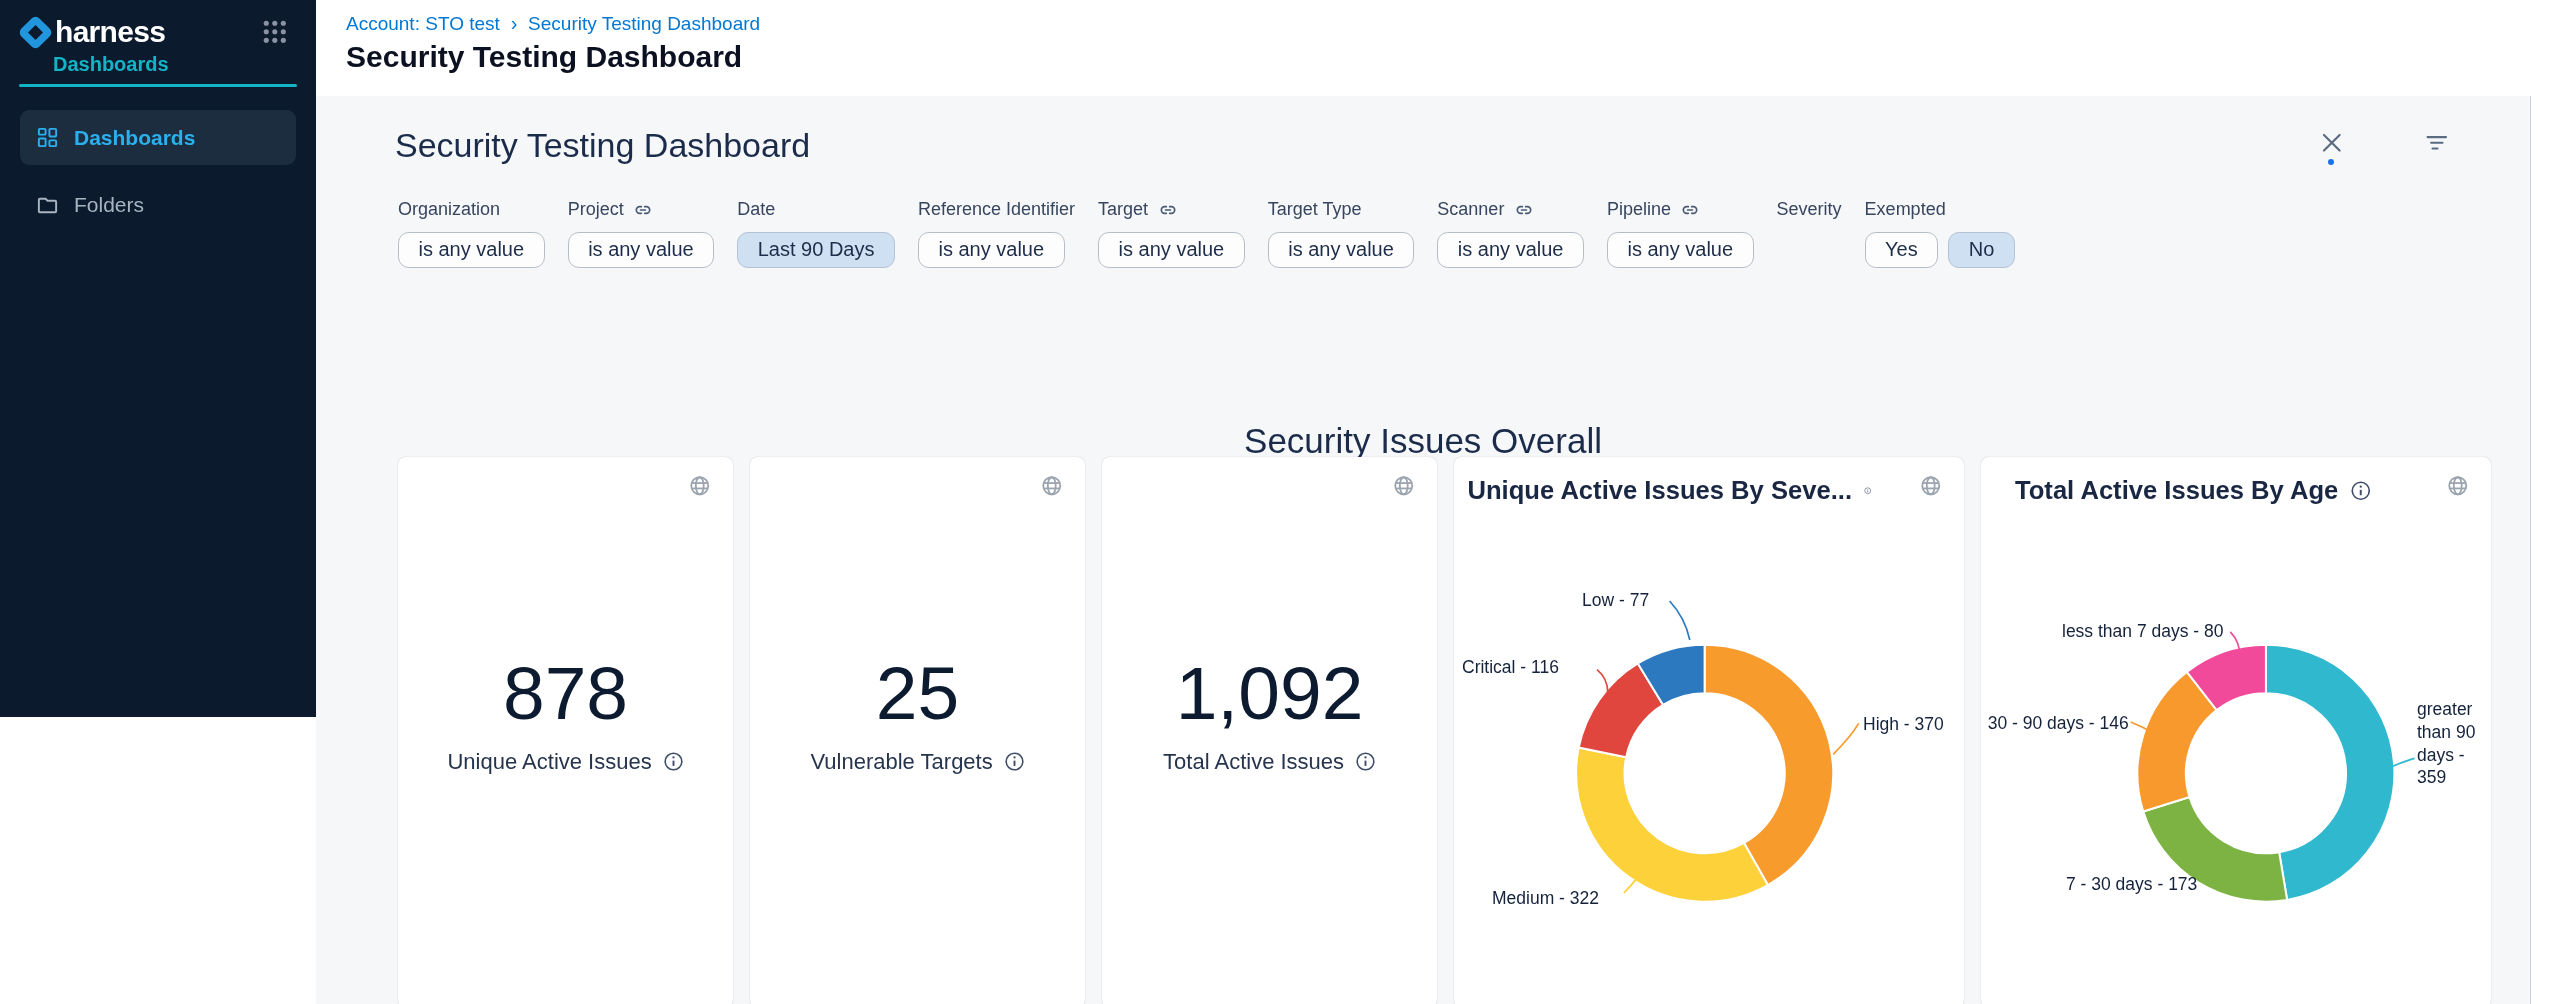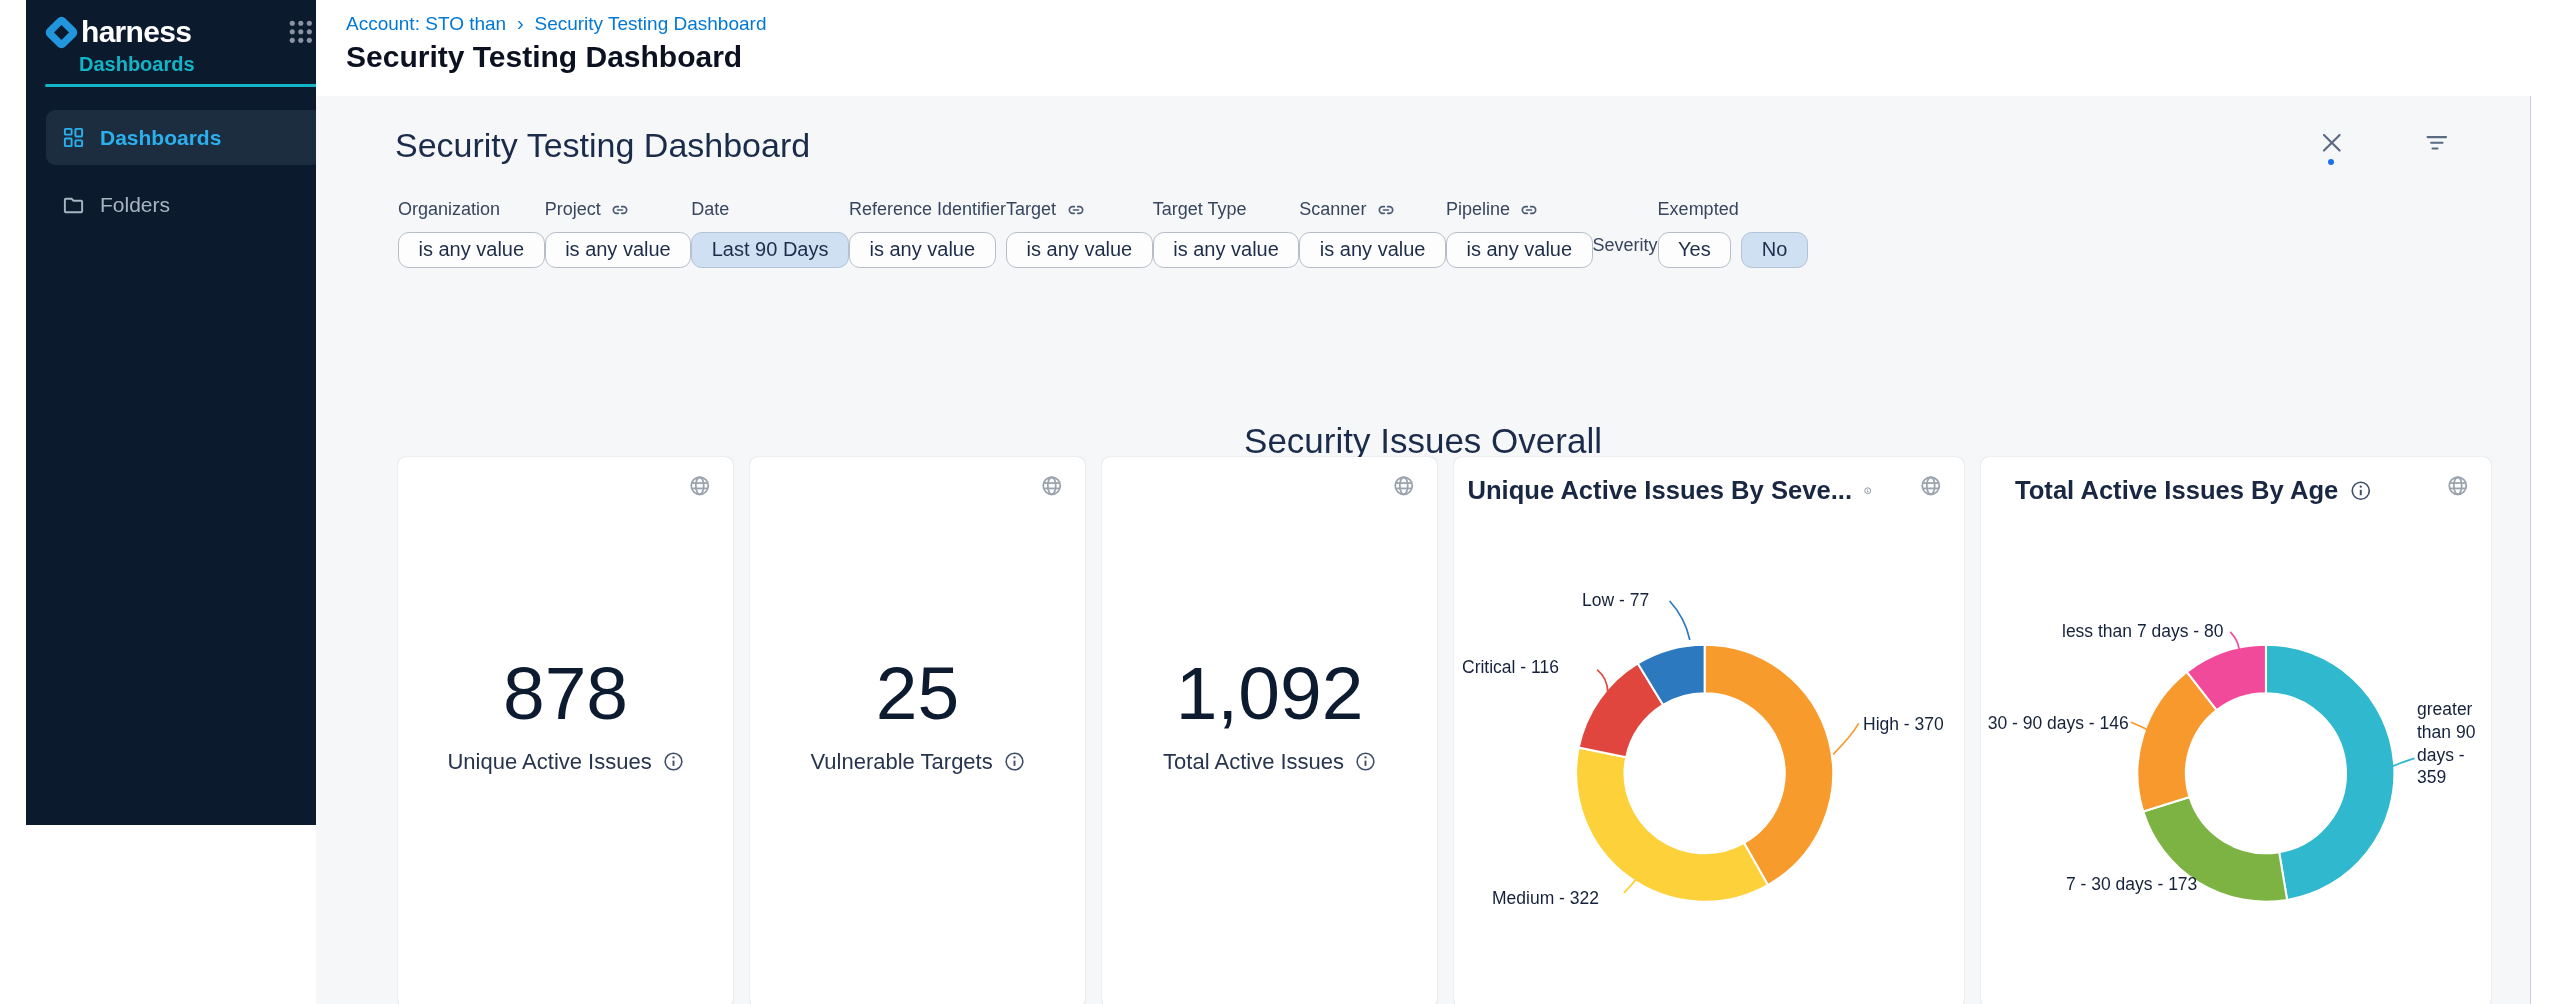--- a/index.html
+++ b/index.html
@@ -1,20 +1,20 @@
 <!DOCTYPE html>
 <html style="font-size:10.8px"><head>
 <meta charset="utf-8">
 <style>
   * { box-sizing: border-box; margin: 0; padding: 0; }
   html,body { width:2576px; height:1005px; overflow:hidden; background:#fff;
     font-family:"Liberation Sans","DejaVu Sans",sans-serif; }
 
   
-  .sidebar { position:absolute; left:0; top:0; width:316px; height:825px; background:#0b1b2d;margin-left:26px; }
+  .sidebar { position:absolute; left:0; top:0; width:316px; height:717px; background:#0b1b2d; }
   .logo-row { display:flex; align-items:center; padding:15px 0 0 20px; }
   .logo-mark { width:31px; height:31px; border:9.4px solid #2296dd; border-radius:6.7px;
     transform:rotate(45deg) scale(.82); flex:0 0 auto; }
   .logo-text { color:#fff; font-size:30px; font-weight:700; letter-spacing:-0.7px; margin-left:4px; }
   .grid-icon { margin-left:auto; margin-right:28px; }
   .module-label { color:#12b4c6; font-size:20px; font-weight:600; margin:4px 0 0 53px; }
   .module-underline { height:3.4px; background:#12b4c6; margin:8px 19px 0 19px; border-radius:2px; }
   .side-item { display:flex; align-items:center; gap:15px; margin:12px 20px 0 20px;
     height:55px; border-radius:9.4px; padding-left:16px; font-size:21px; color:#a9b4c2; }
   .side-item.active { background:#1d2d40; color:#2bb0ed; font-weight:600; margin-top:23px; }
@@ -31,21 +31,21 @@
   .content { position:absolute; left:316px; top:96px; width:2214px; height:909px;
     background:#f6f7f9; overflow:hidden; }
   .right-strip { position:absolute; left:2530px; top:96px; width:46px; height:909px;
     background:#fff; border-left:1.3px solid #ccd0d9; }
   .dash-title { position:absolute; left:79px; top:30px; font-size:34px; font-weight:400; color:#1b2b4a; }
   .dash-actions { position:absolute; left:2003px; top:34px; display:flex; align-items:center; gap:79px; }
   .dash-actions .abtn { cursor:pointer; }
   .cursor-dot { position:absolute; left:2012px; top:63px; width:6px; height:6px; border-radius:50%; background:#1a73e8; }
 
   
-  .filters-row { position:absolute; left:82px; top:102px; display:flex; align-items:flex-end; }
+  .filters-row { position:absolute; left:82px; top:102px; display:flex; align-items:flex-start; gap:23px; }
   .filter-col .flabel { display:flex; align-items:center; gap:9.4px; font-size:18px; color:#37455e;
     margin-bottom:10.8px; height:23px; }
   .chips { display:flex; gap:10px; }
   .chip { height:36px; display:flex; align-items:center; padding:0 19.5px; font-size:20px; color:#1d2d49;
     background:#fdfdfe; border:1.3px solid #b7bdc7; border-radius:10.8px; white-space:nowrap; cursor:pointer; }
   .chip.sel { background:#cfe0f2; border-color:#b3c2d4; }
 
   
   .section-heading { position:absolute; left:0; width:2214px; top:325px; text-align:center;
     font-size:35px; font-weight:400; color:#1b2b4a; }
@@ -104,21 +104,21 @@
       <svg width="23" height="23" viewBox="0 0 24 24" fill="none" stroke="#a9b4c2" stroke-width="2">
         <path d="M3 7a1 1 0 0 1 1-1h6l2 2h8a1 1 0 0 1 1 1v10a1 1 0 0 1-1 1H4a1 1 0 0 1-1-1z"></path>
       </svg>
       <span>Folders</span>
     </div>
   </nav>
 </aside>
 
 <header class="topbar">
   <div class="breadcrumb">
-    <span>Account: STO than</span>
+    <span>Account: STO test</span>
     <span class="crumb-sep">›</span>
     <span>Security Testing Dashboard</span>
   </div>
   <div class="page-title">Security Testing Dashboard</div>
 </header>
 
 <main class="content">
   <div class="dash-title">Security Testing Dashboard</div>
 
   <div class="dash-actions">

